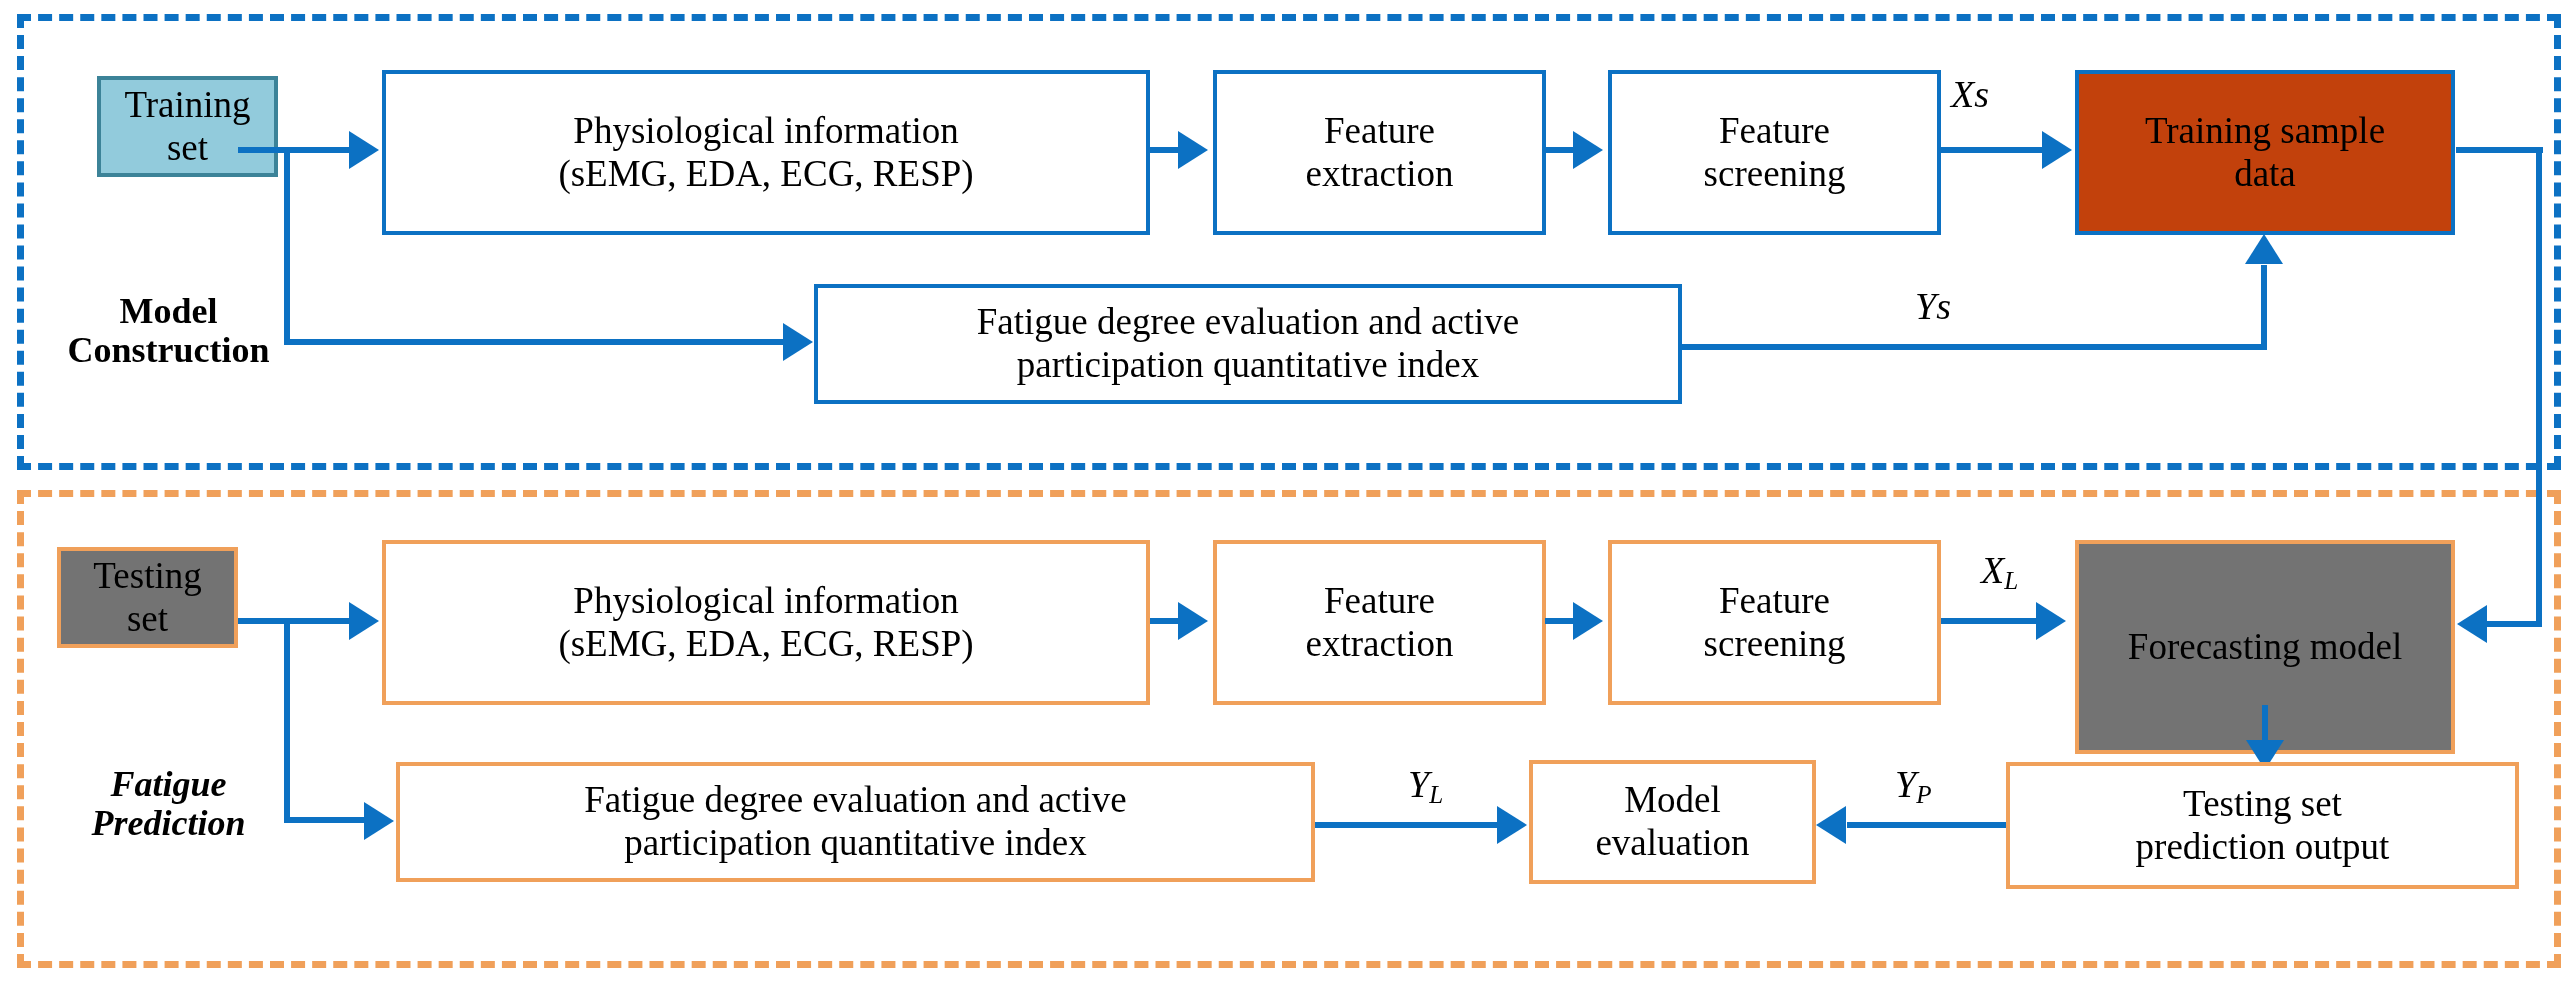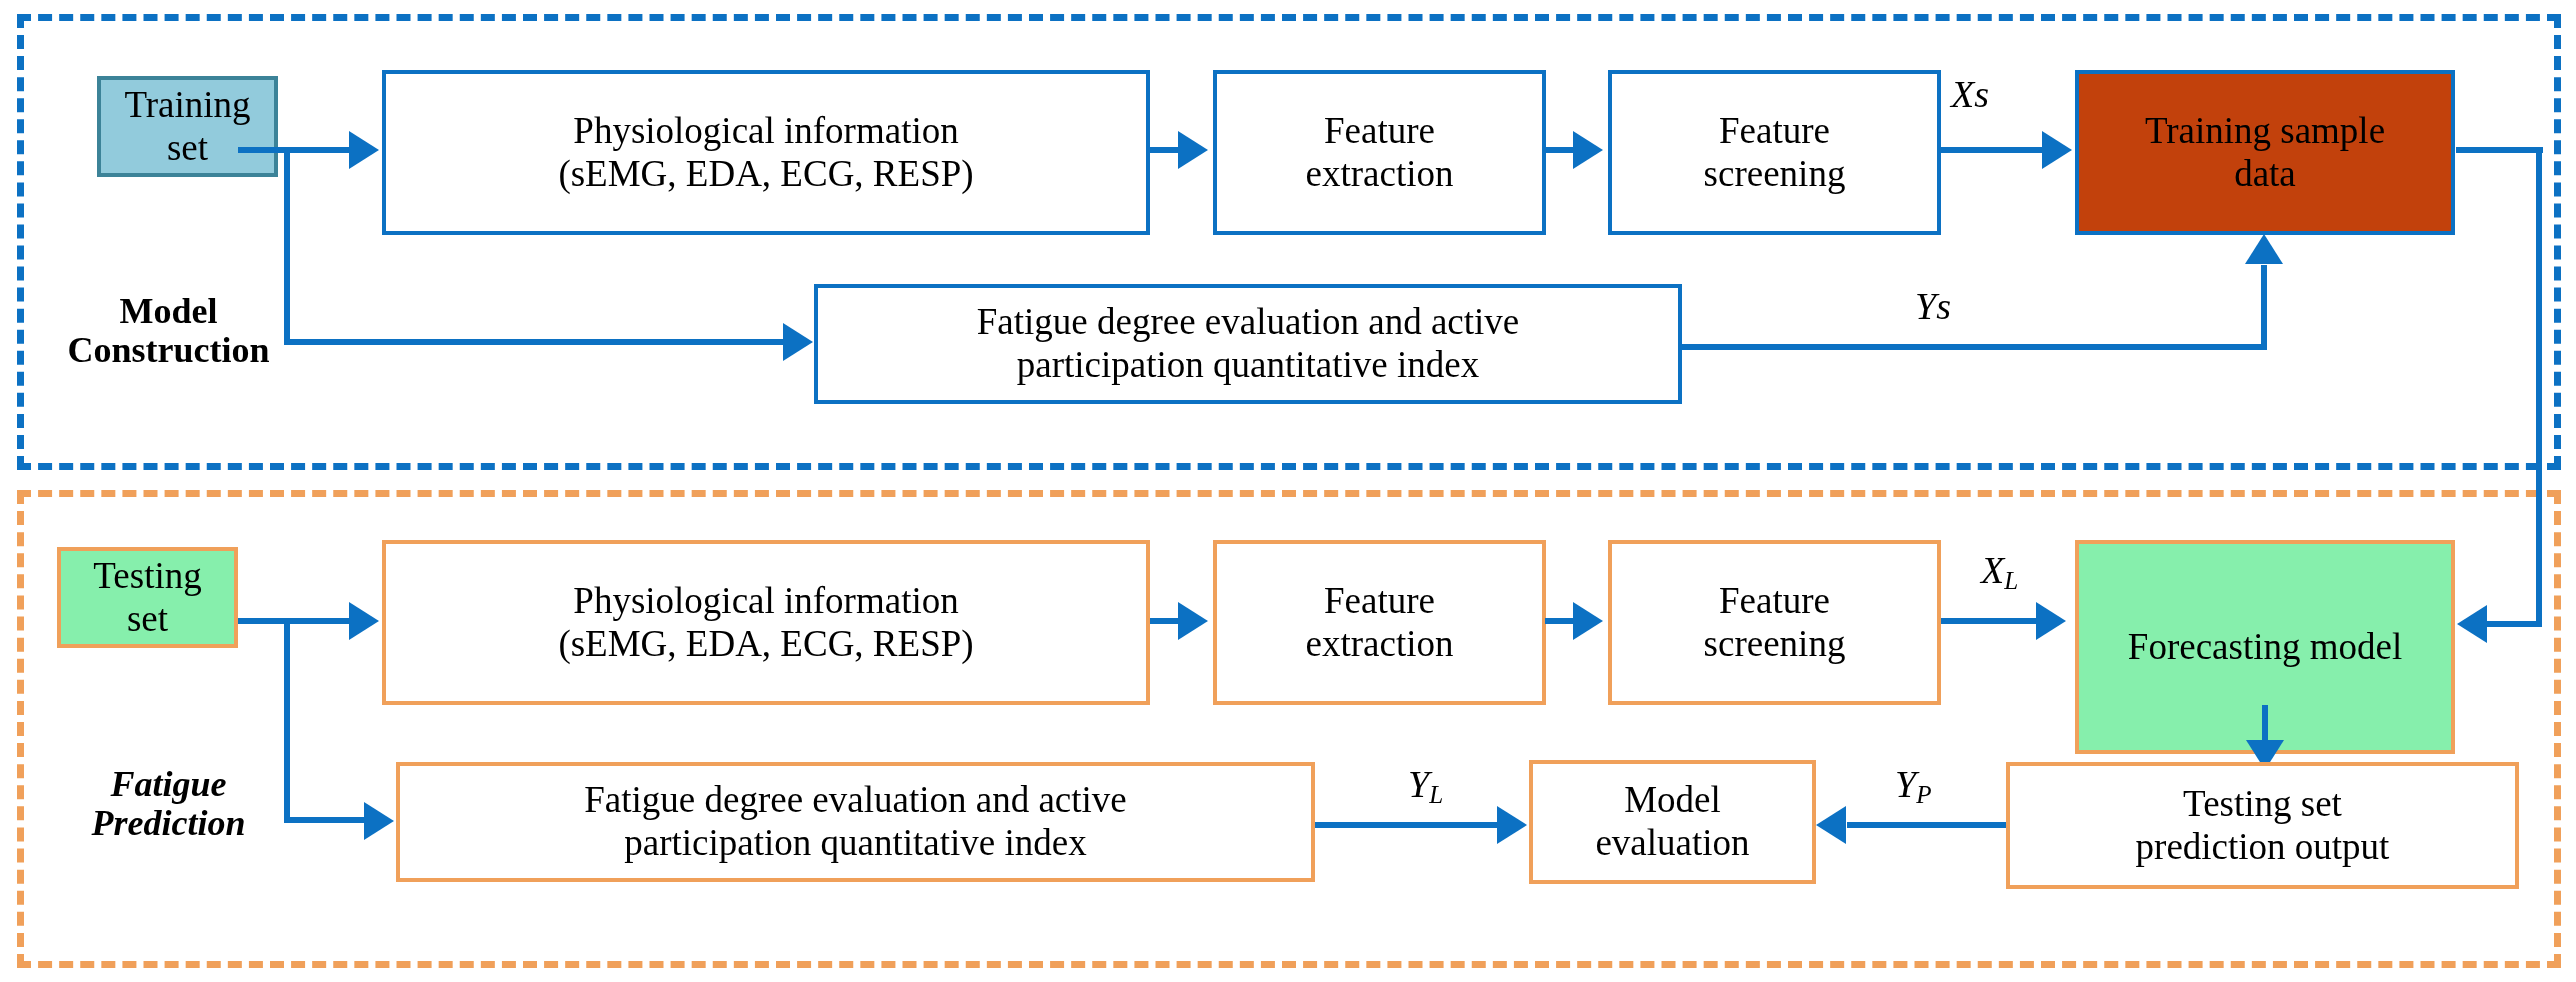--- a/index.html
+++ b/index.html
@@ -73,21 +73,21 @@
   .box.blue-fill-dark {
     border: 4.8px solid #3C8398;
     background: #92CBDC;
   }
   .box.blue-fill-light {
     border: 4.8px solid #0C71C3;
     background: #c2410c;
   }
   .box.orange-fill {
     border: 4.8px solid #F0A05A;
-    background: #86efac;
+    background: #737373;
   }
   
   .varlabel {
     position: absolute;
     font-style: italic;
     font-size: 38px;
     color: #000000;
     white-space: nowrap;
   }
   .varlabel sub {

